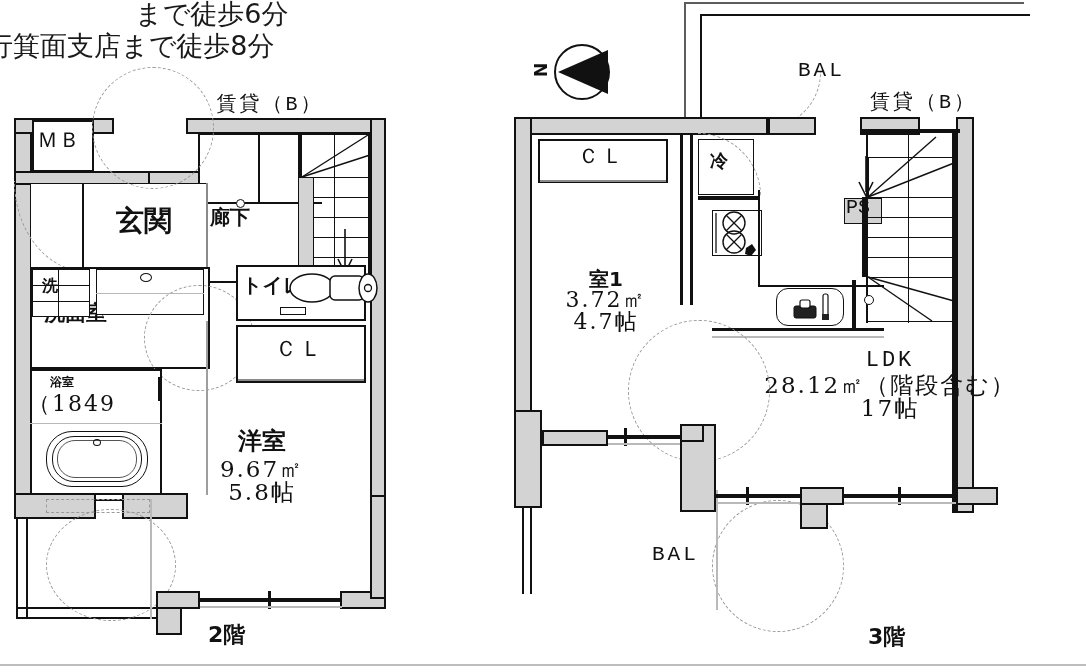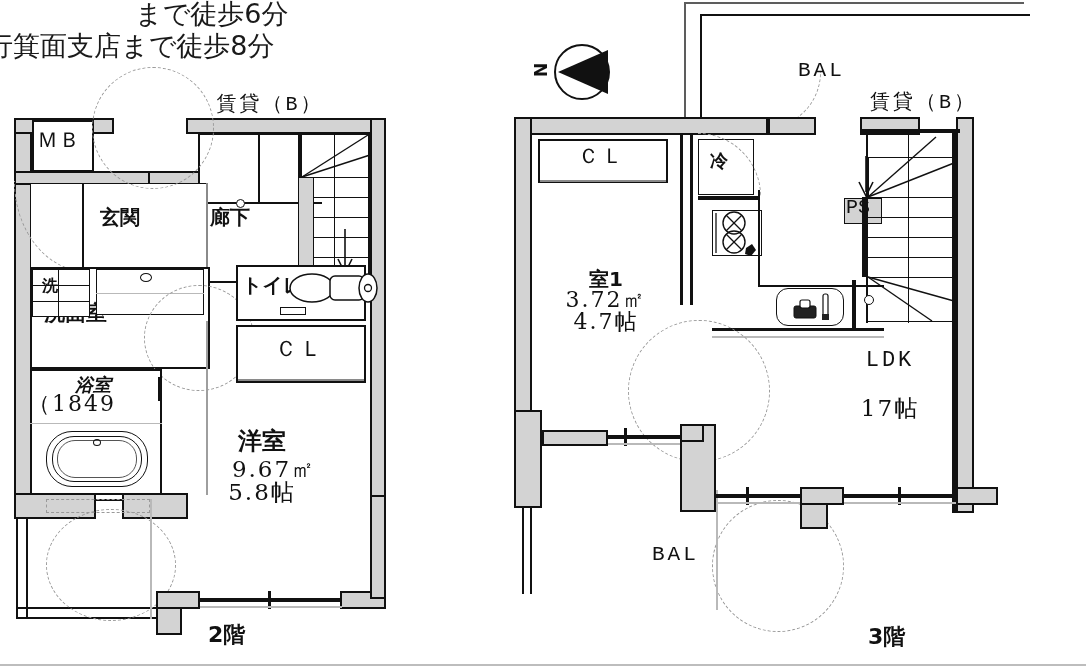--- a/index.html
+++ b/index.html
@@ -124,21 +124,21 @@
 
       <svg width="30" height="50" style="position:absolute;left:30px;top:96px;">
         <line x1="15" y1="0" x2="15" y2="40" stroke="#111" stroke-width="1.6"></line>
         <polyline points="8,30 15,44 22,30" fill="none" stroke="#111" stroke-width="1.6"></polyline>
       </svg>
 
       <div class="wall thin" style="left:-2px;top:44px;width:16px;height:106px;"></div>
     </div>
 
     <div class="rm t1" style="left:30px;top:88px;width:178px;height:86px;"></div>
-    <div class="lbl jp" style="left:100px;top:112px;font-size:20px;">玄関</div>
+    <div class="lbl jp" style="left:116px;top:112px;font-size:28px;">玄関</div>
 
     <div class="ln" style="left:82px;top:88px;width:1.6px;height:86px;"></div>
 
     <div class="arc" style="left:14px;top:86px;width:72px;height:90px;border-color:#9a9a9a;border-radius:0 0 0 100%;border-top:none;border-right:none;"></div>
 
     <div class="arc" style="left:92px;top:-28px;width:120px;height:120px;border-radius:50%;"></div>
 
     <div class="ln g" style="left:206px;top:88px;width:2px;height:86px;"></div>
 
     <div class="rm" style="left:30px;top:172px;width:180px;height:102px;"></div>
@@ -150,21 +150,21 @@
     <div class="ln" style="left:58px;top:174px;width:1.2px;height:48px;"></div>
     <div class="lbl jp" style="left:42px;top:183px;font-size:16px;">洗</div>
 
     <div class="rm t1" style="left:96px;top:174px;width:108px;height:46px;"></div>
     <div class="abs" style="left:140px;top:178px;width:10px;height:7px;border:1.4px solid #111;border-radius:50%;"></div>
     <div class="ln lt" style="left:96px;top:198px;width:108px;height:1.2px;"></div>
 
     <div class="arc" style="left:144px;top:190px;width:108px;height:104px;border-radius:50%;"></div>
 
     <div class="rm" style="left:30px;top:274px;width:132px;height:126px;"></div>
-    <div class="lbl jp" style="left:75px;top:281px;font-size:18px;font-style:italic;">浴室</div>
+    <div class="lbl jp" style="left:50px;top:281px;font-size:12px;">浴室</div>
     <div class="lbl num" style="left:28px;top:298px;font-size:22px;">（1849</div>
 
     <div class="abs" style="left:46px;top:336px;width:100px;height:54px;border:1.6px solid #111;border-radius:26px;background:#fff;"></div>
     <div class="abs" style="left:52px;top:341px;width:88px;height:44px;border:1.4px solid #111;border-radius:22px;"></div>
     <div class="abs" style="left:57px;top:345px;width:78px;height:36px;border:1.2px solid #555;border-radius:18px;"></div>
     <div class="abs" style="left:93px;top:344px;width:6px;height:5px;border:1.2px solid #111;border-radius:50%;"></div>
     <div class="ln lt" style="left:30px;top:328px;width:132px;height:1.2px;"></div>
 
     <div class="ln" style="left:158px;top:282px;width:4px;height:24px;background:#111;"></div>
 
@@ -176,21 +176,21 @@
       <ellipse cx="82" cy="22" rx="9" ry="14" fill="#fff" stroke="#111" stroke-width="1.5"></ellipse>
       <circle cx="82" cy="22" r="3.5" fill="none" stroke="#111" stroke-width="1.3"></circle>
     </svg>
     <div class="rm t1" style="left:280px;top:212px;width:26px;height:8px;"></div>
 
     <div class="rm" style="left:236px;top:230px;width:130px;height:58px;"></div>
     <div class="lbl lat" style="left:275px;top:245px;font-size:22px;">ＣＬ</div>
     <div class="ln g" style="left:238px;top:284px;width:126px;height:2px;"></div>
 
     <div class="lbl jp ctr" style="left:262px;top:334px;font-size:24px;">洋室</div>
-    <div class="lbl num ctr" style="left:262px;top:363px;font-size:23px;margin-left:12px;">9.67㎡</div>
+    <div class="lbl num ctr" style="left:262px;top:363px;font-size:23px;">9.67㎡</div>
     <div class="lbl num ctr" style="left:262px;top:386px;font-size:23px;">5.8帖</div>
 
     <div class="ln" style="left:206px;top:226px;width:2px;height:174px;background:#9e9e9e;"></div>
 
     <div class="wall" style="left:14px;top:398px;width:82px;height:26px;"></div>
     <div class="wall" style="left:122px;top:398px;width:66px;height:26px;"></div>
     <div class="ln" style="left:96px;top:404px;width:26px;height:2px;"></div>
 
     <div class="ln" style="left:16px;top:424px;width:2px;height:100px;background:#111;"></div>
     <div class="ln" style="left:26px;top:424px;width:2px;height:100px;background:#111;"></div>
@@ -305,20 +305,21 @@
       <div class="ln" style="left:-4px;top:62px;width:5px;height:80px;background:#111;"></div>
       <div class="ln" style="left:2px;top:22px;width:1.4px;height:40px;"></div>
     </div>
 
     <svg width="28" height="46" style="position:absolute;left:352px;top:156px;">
       <line x1="14" y1="0" x2="14" y2="36" stroke="#111" stroke-width="1.6"></line>
       <polyline points="7,26 14,40 21,26" fill="none" stroke="#111" stroke-width="1.6"></polyline>
     </svg>
 
     <div class="lbl lat ctr" style="left:390px;top:350px;font-size:22px;">LDK</div>
+    <div class="lbl num ctr" style="left:390px;top:374px;font-size:23px;">28.12㎡（階段含む）</div>
     <div class="lbl num ctr" style="left:390px;top:397px;font-size:23px;">17帖</div>
 
     <div class="arc" style="left:128px;top:320px;width:140px;height:140px;border-radius:50%;"></div>
 
     <div class="wall" style="left:42px;top:430px;width:66px;height:16px;"></div>
     <div class="ln" style="left:108px;top:435px;width:72px;height:4px;background:#111;"></div>
     <div class="ln" style="left:124px;top:428px;width:3px;height:18px;background:#111;"></div>
     <div class="ln lt" style="left:108px;top:443px;width:72px;height:2px;"></div>
     <div class="wall" style="left:180px;top:424px;width:36px;height:88px;"></div>
     <div class="wall" style="left:180px;top:424px;width:24px;height:18px;"></div>

